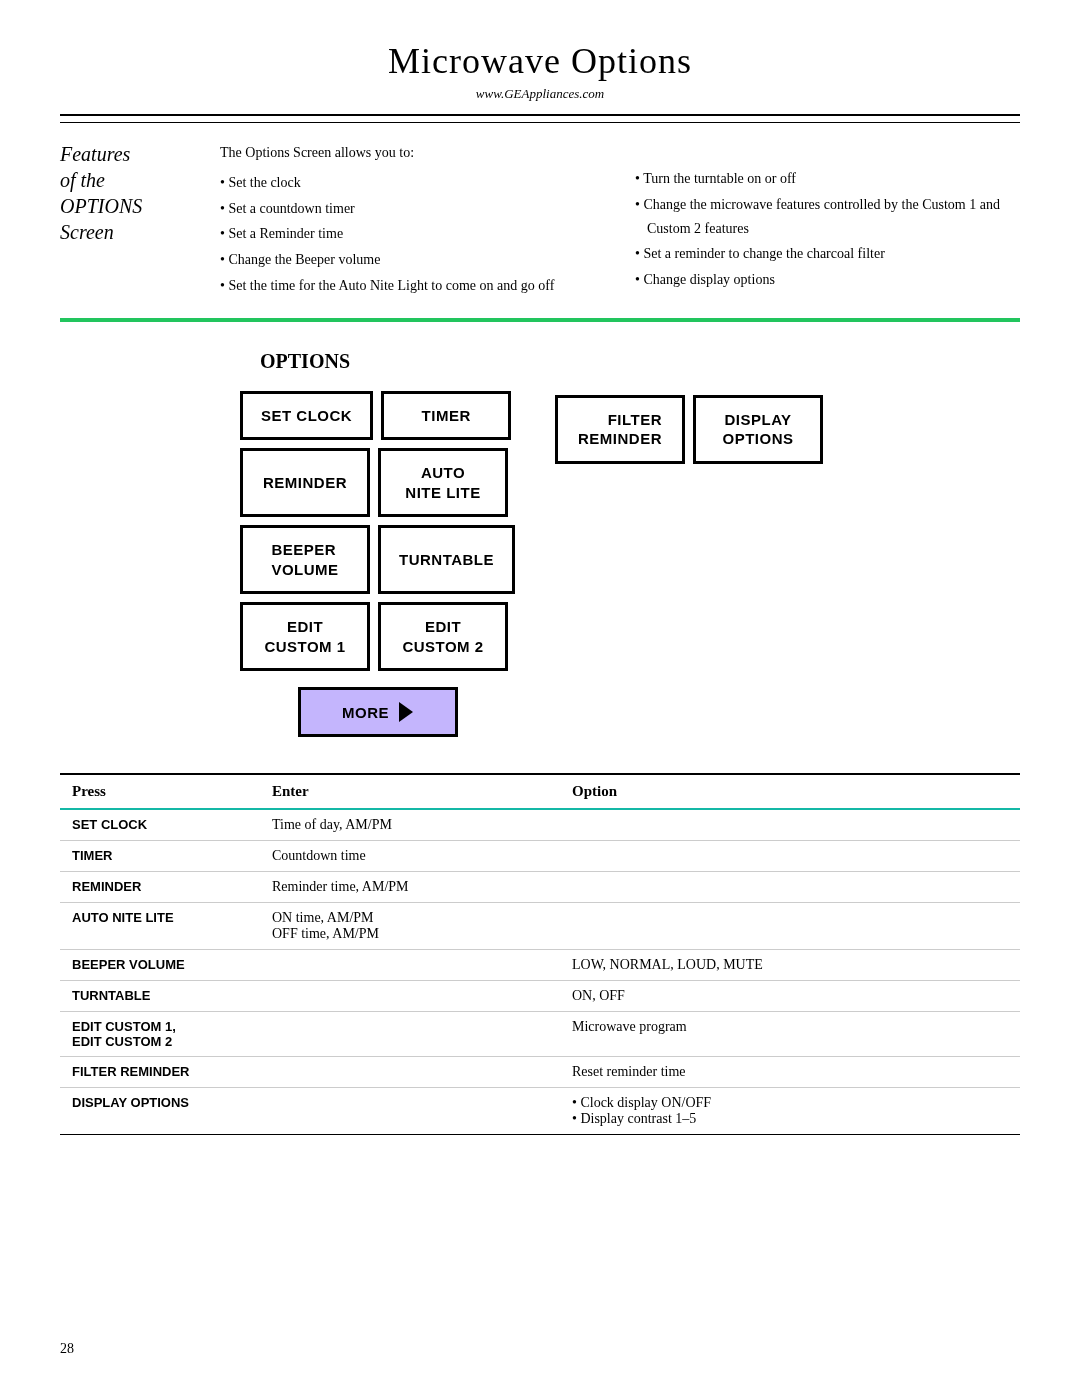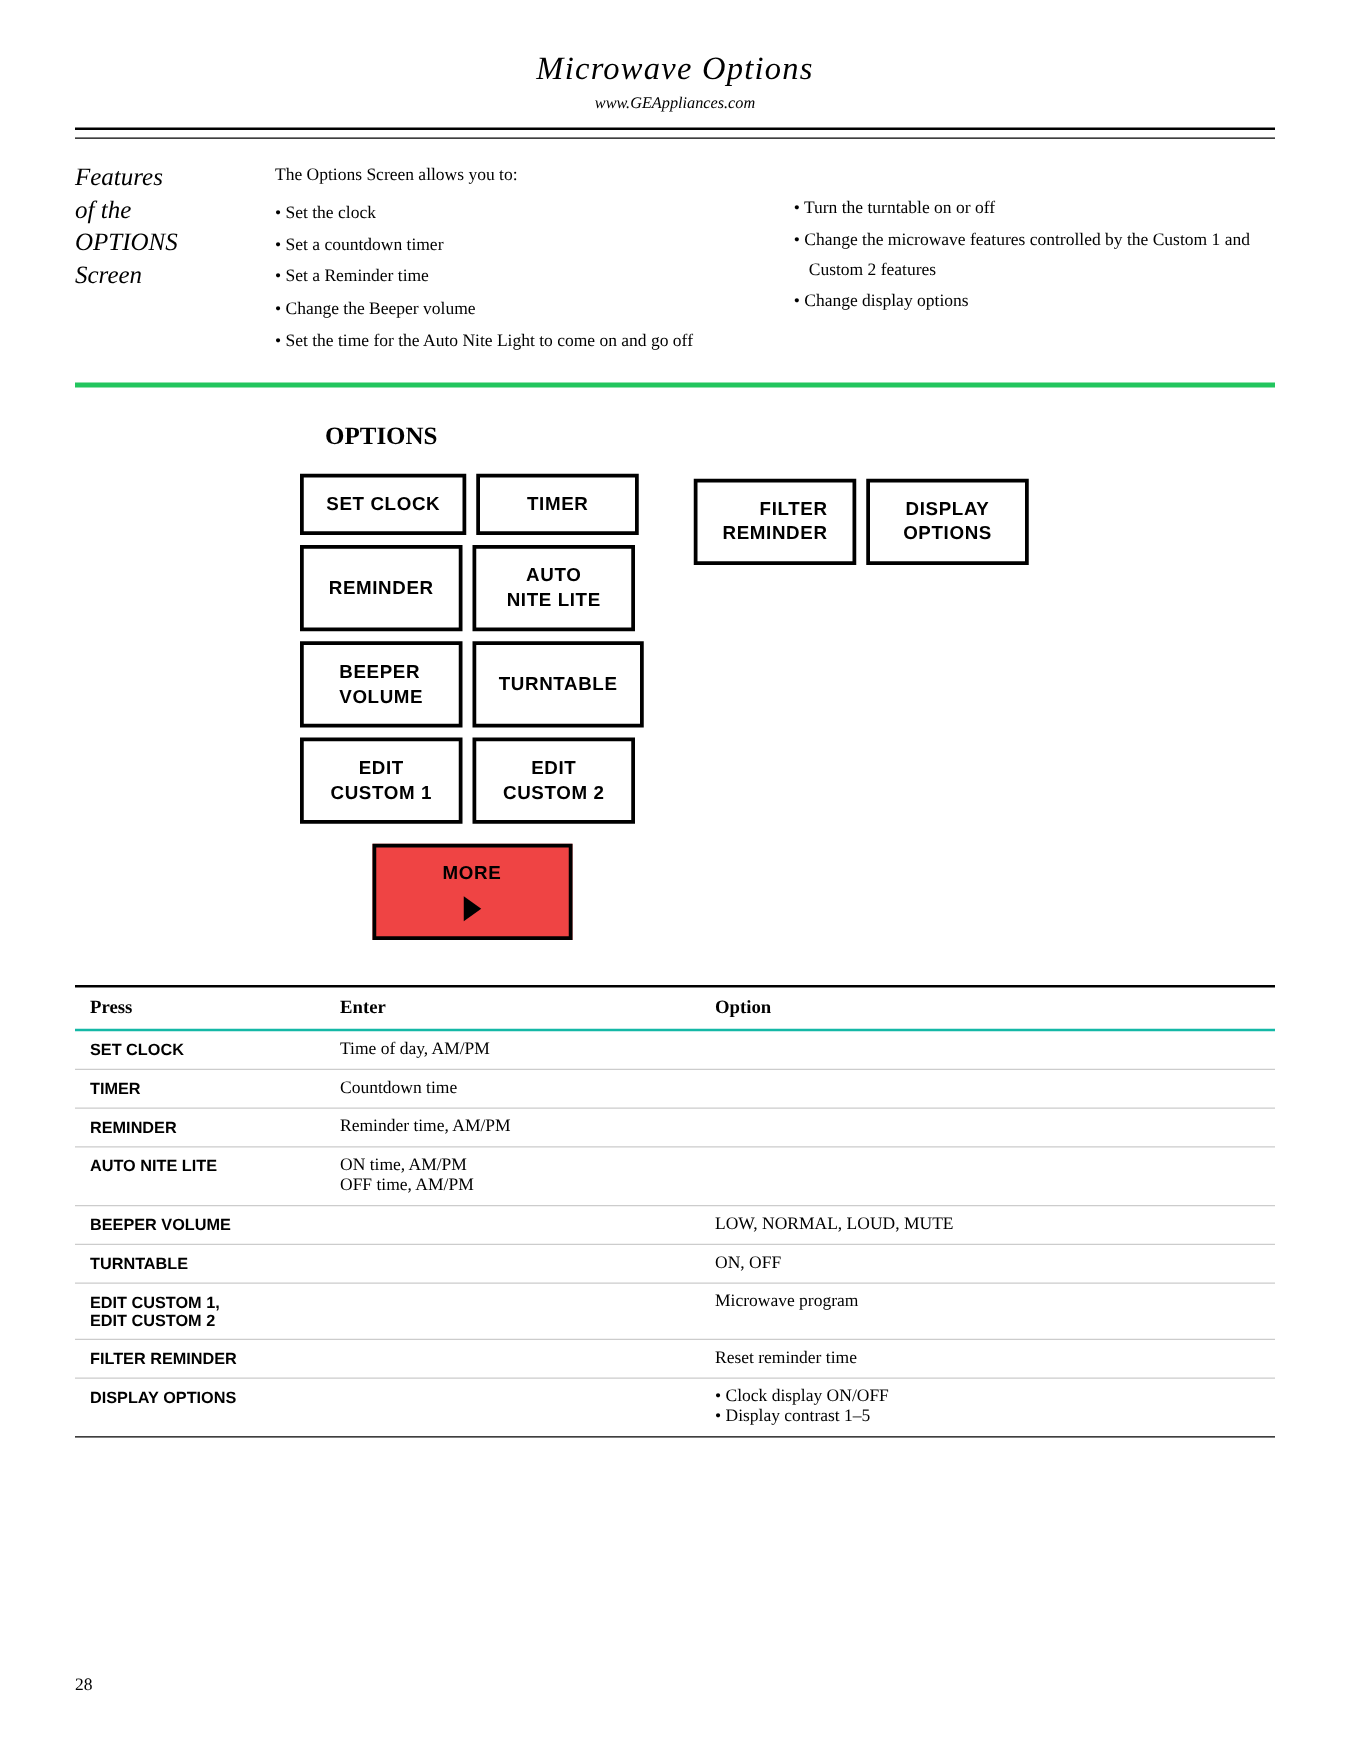--- a/index.html
+++ b/index.html
@@ -14,23 +14,22 @@
     }
 
     
     .page-header {
       text-align: center;
       border-bottom: 2px solid #000;
       padding-bottom: 8px;
       margin-bottom: 4px;
     }
     .page-title {
-      font-size: 26px;
+      font-size: 36px;
       font-weight: normal;
-      font-style: italic;
       letter-spacing: 1px;
     }
     .page-url {
       font-size: 13px;
       font-style: italic;
       margin-top: 4px;
       margin-bottom: 4px;
     }
     .header-divider {
       border: none;
@@ -137,26 +136,25 @@
       border: 3px solid #000;
       font-weight: bold;
       font-size: 15px;
       text-align: left;
       padding: 12px 30px;
       display: flex;
       align-items: center;
       justify-content: center;
       gap: 10px;
       cursor: pointer;
-      background: #ef4444;
+      background: #c4b5fd;
       font-family: Arial, sans-serif;
       text-transform: uppercase;
       letter-spacing: 0.5px;
       min-width: 160px;
-      flex-direction: column;
     }
     .chevron-right {
       display: inline-block;
       width: 0;
       height: 0;
       border-top: 10px solid transparent;
       border-bottom: 10px solid transparent;
       border-left: 14px solid #000;
     }
 
@@ -242,20 +240,21 @@
         <li>Set a countdown timer</li>
         <li>Set a Reminder time</li>
         <li>Change the Beeper volume</li>
         <li>Set the time for the Auto Nite Light to come on and go off</li>
       </ul>
     </div>
     <div class="features-col">
       <ul style="margin-top: 26px;">
         <li>Turn the turntable on or off</li>
         <li>Change the microwave features controlled by the Custom 1 and Custom 2 features</li>
+        <li>Set a reminder to change the charcoal filter</li>
         <li>Change display options</li>
       </ul>
     </div>
   </div>
 </div>
 
 <div class="options-section">
   <div class="options-heading">OPTIONS</div>
 
   <div class="buttons-area">

